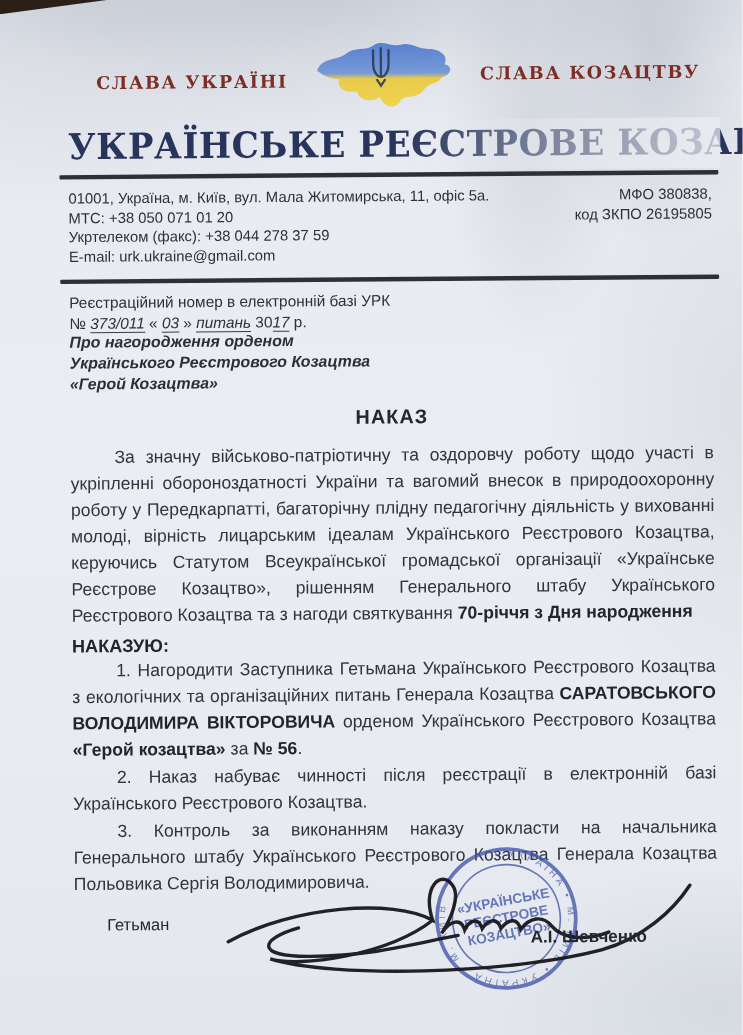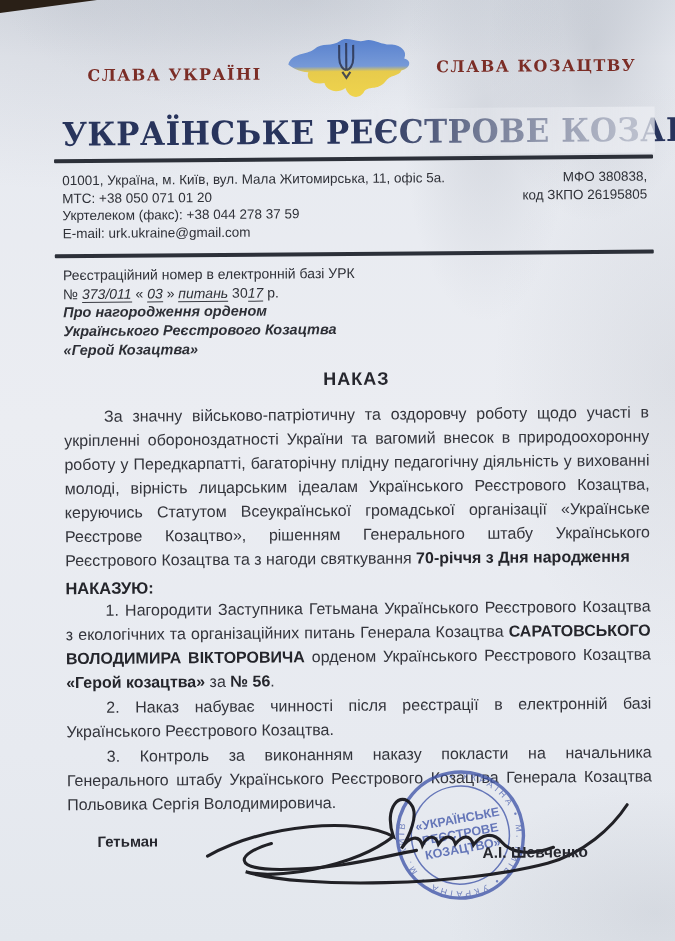--- a/index.html
+++ b/index.html
@@ -47,21 +47,21 @@
   .uline{border-bottom:1.2px solid #3a3c44;font-style:italic;}
   .subject{font-weight:bold;font-style:italic;font-size:14.5px;line-height:19px;color:#2d2f36;}
   .order-title{text-align:center;font-weight:bold;font-size:18px;letter-spacing:1px;
     margin-top:11px;color:#26272e;}
   .para{margin:0;text-align:justify;font-size:16px;line-height:24px;text-indent:40px;color:#33343b;}
   .intro{margin-top:13px;}
   strong{font-weight:bold;color:#24252b;}
   .command{font-weight:bold;font-size:16.5px;margin-top:6px;color:#24252b;}
   .items p{margin:1px 0 0;}
   .sig-area{position:relative;height:140px;margin-top:8px;}
-  .sig-pos{position:absolute;left:30px;top:8px;font-weight:bold;font-size:15px;color:#26272e;z-index:6;}
+  .sig-pos{position:absolute;left:30px;top:8px;font-weight:normal;font-size:15px;color:#26272e;z-index:6;}
   .sig-name{position:absolute;left:415px;top:22px;font-weight:bold;font-size:15.5px;color:#26272e;z-index:6;}
   .stamp{position:absolute;left:318px;top:-62px;width:150px;height:150px;z-index:4;opacity:.78;}
   .sig-svg{position:absolute;left:130px;top:-34px;width:450px;height:120px;z-index:5;}
 </style>
 </head>
 <body>
 
 <div class="photo-shading"></div>
 <div class="photo-corner"></div>
 

